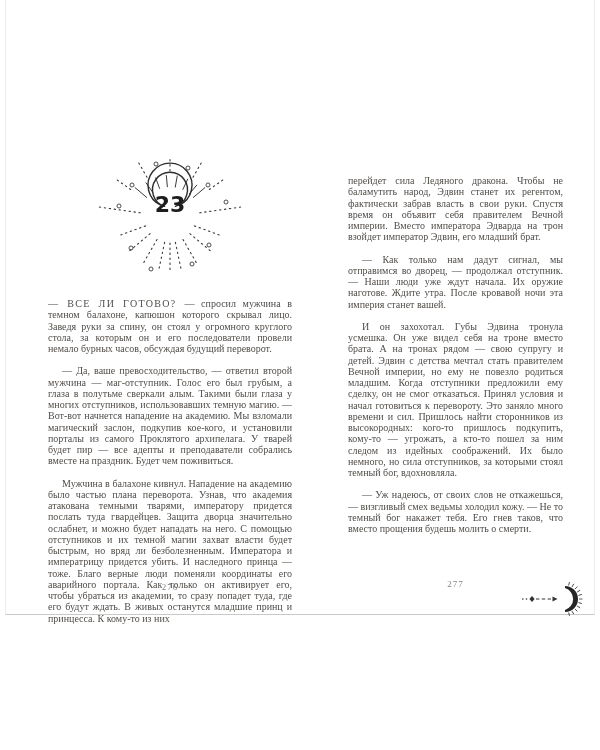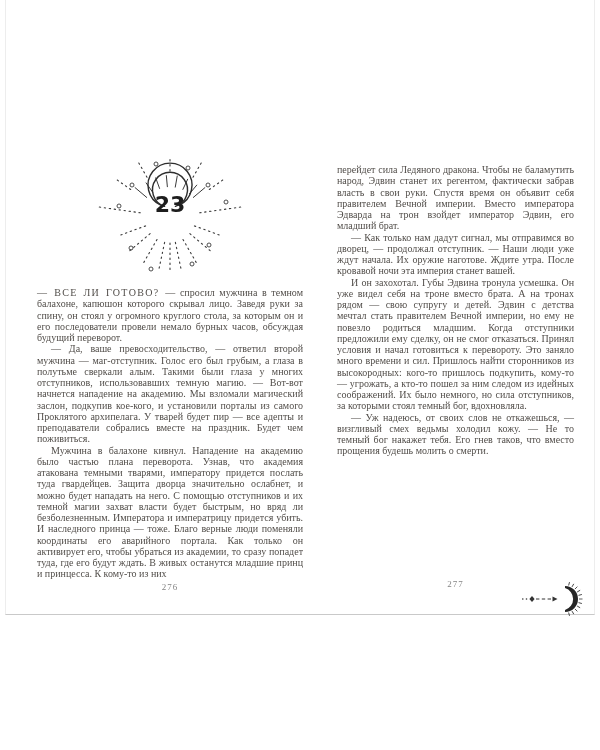--- a/index.html
+++ b/index.html
@@ -10,21 +10,21 @@
   }
   .page-sheet{
     position:absolute;left:5px;top:-2px;width:588px;height:616px;
     background:#ffffff;
     border-left:1px solid #ededed;border-right:1px solid #ededed;
     border-bottom:1px solid #c9c9c9;
   }
   .text-col{position:absolute;font-size:10px;line-height:11.25px;text-align:justify;hyphens:auto;}
   .col-left{left:37px;top:287px;width:266px;}
   .col-right{left:337px;top:164px;width:237px;}
-  .text-col p{margin:0;padding:0;}
+  .text-col p{margin:11px;padding:0;}
   .indent{text-indent:14px;}
   .caps-open{letter-spacing:1.3px;}
   .pagenum{
     position:absolute;font-size:9px;color:#848484;letter-spacing:1px;
     text-align:center;
   }
   .pagenum-left{left:37px;top:582px;width:266px;}
   .pagenum-right{left:337px;top:579px;width:237px;}
   .chapter-ornament{position:absolute;left:95px;top:155px;width:150px;height:130px;}
   .footer-ornament{position:absolute;left:521px;top:582px;width:64px;height:36px;}

